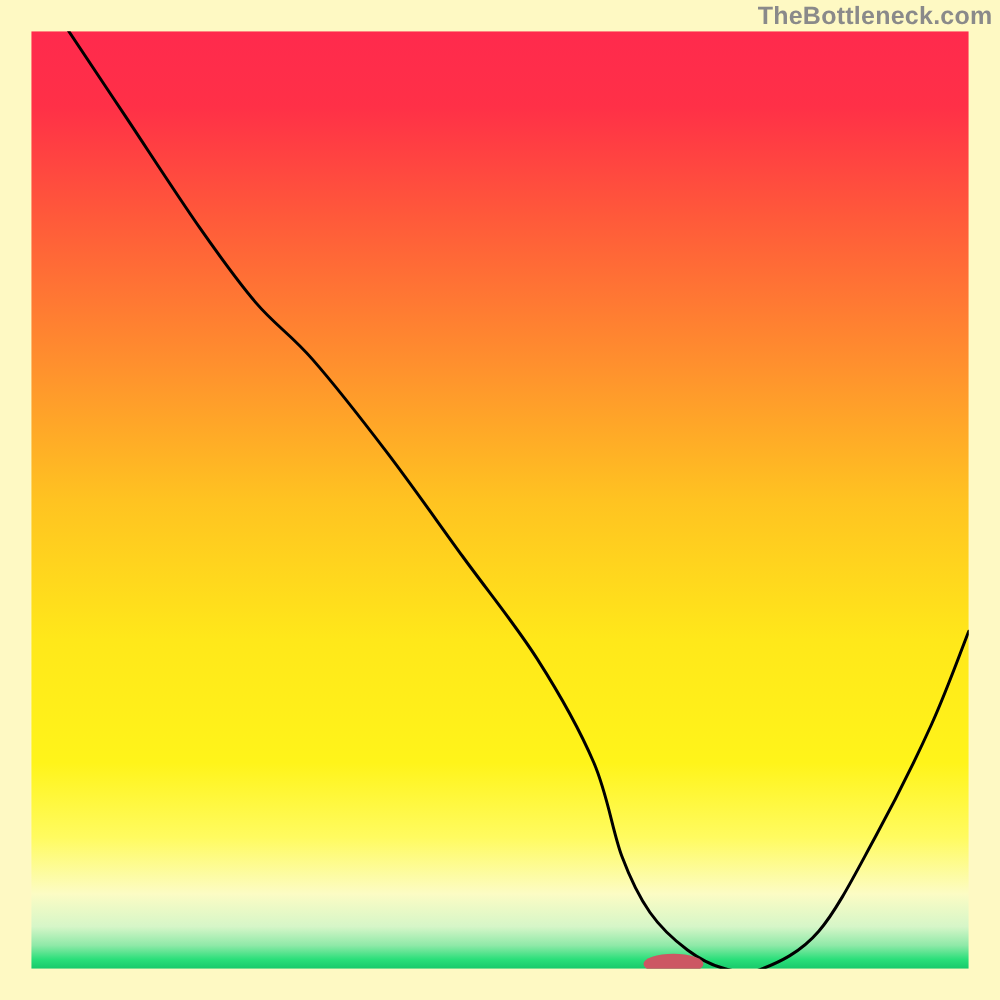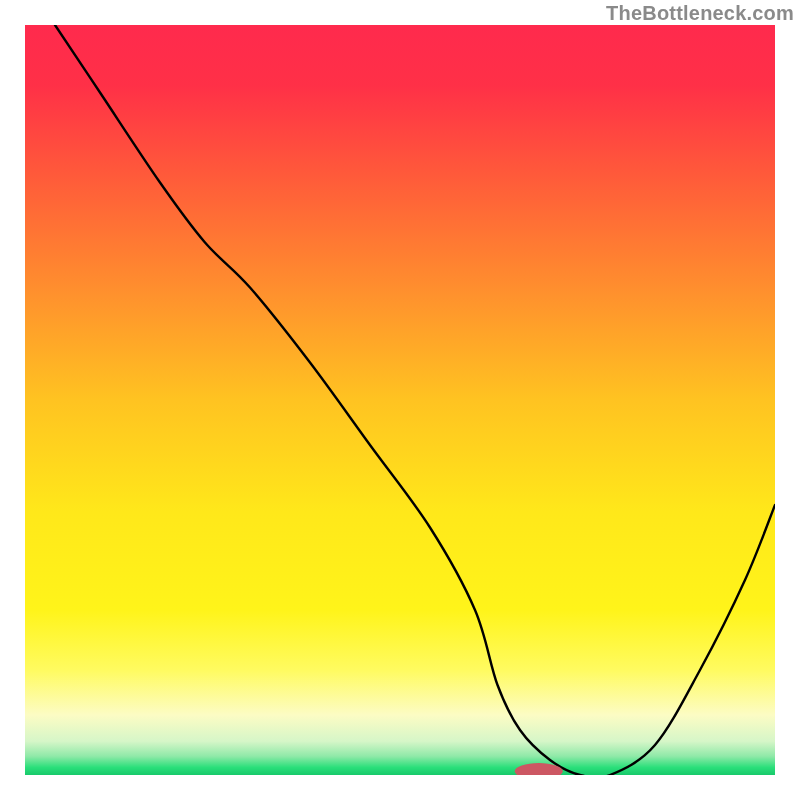--- a/index.html
+++ b/index.html
@@ -7,21 +7,21 @@
     padding: 0;
     width: 800px;
     height: 800px;
     background: #000;
     overflow: hidden;
   }
   .plot-container {
     position: relative;
     width: 800px;
     height: 800px;
-    background: #ffffff;
+    background: #fef9c3;
   }
   .plot-area {
     position: absolute;
     left: 25px;
     top: 25px;
     width: 750px;
     height: 750px;
   }
   .watermark {
     position: absolute;

